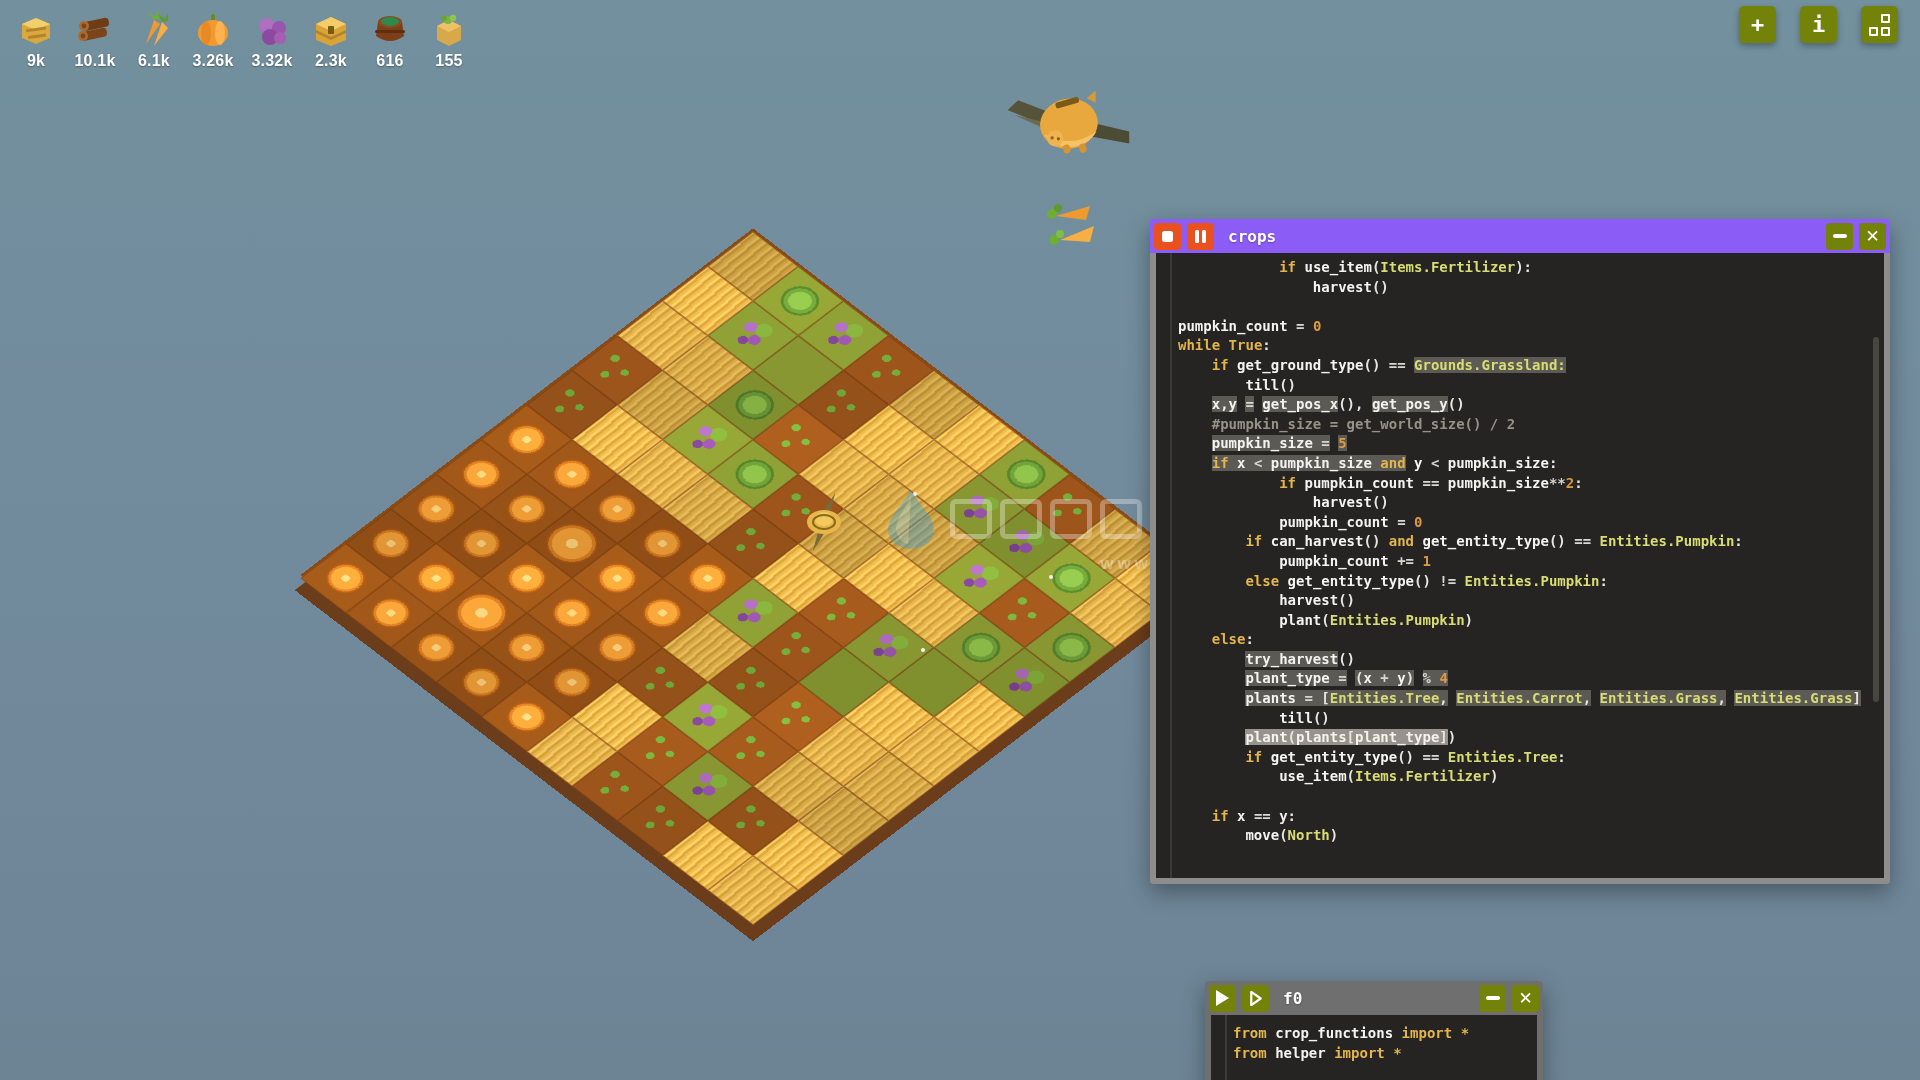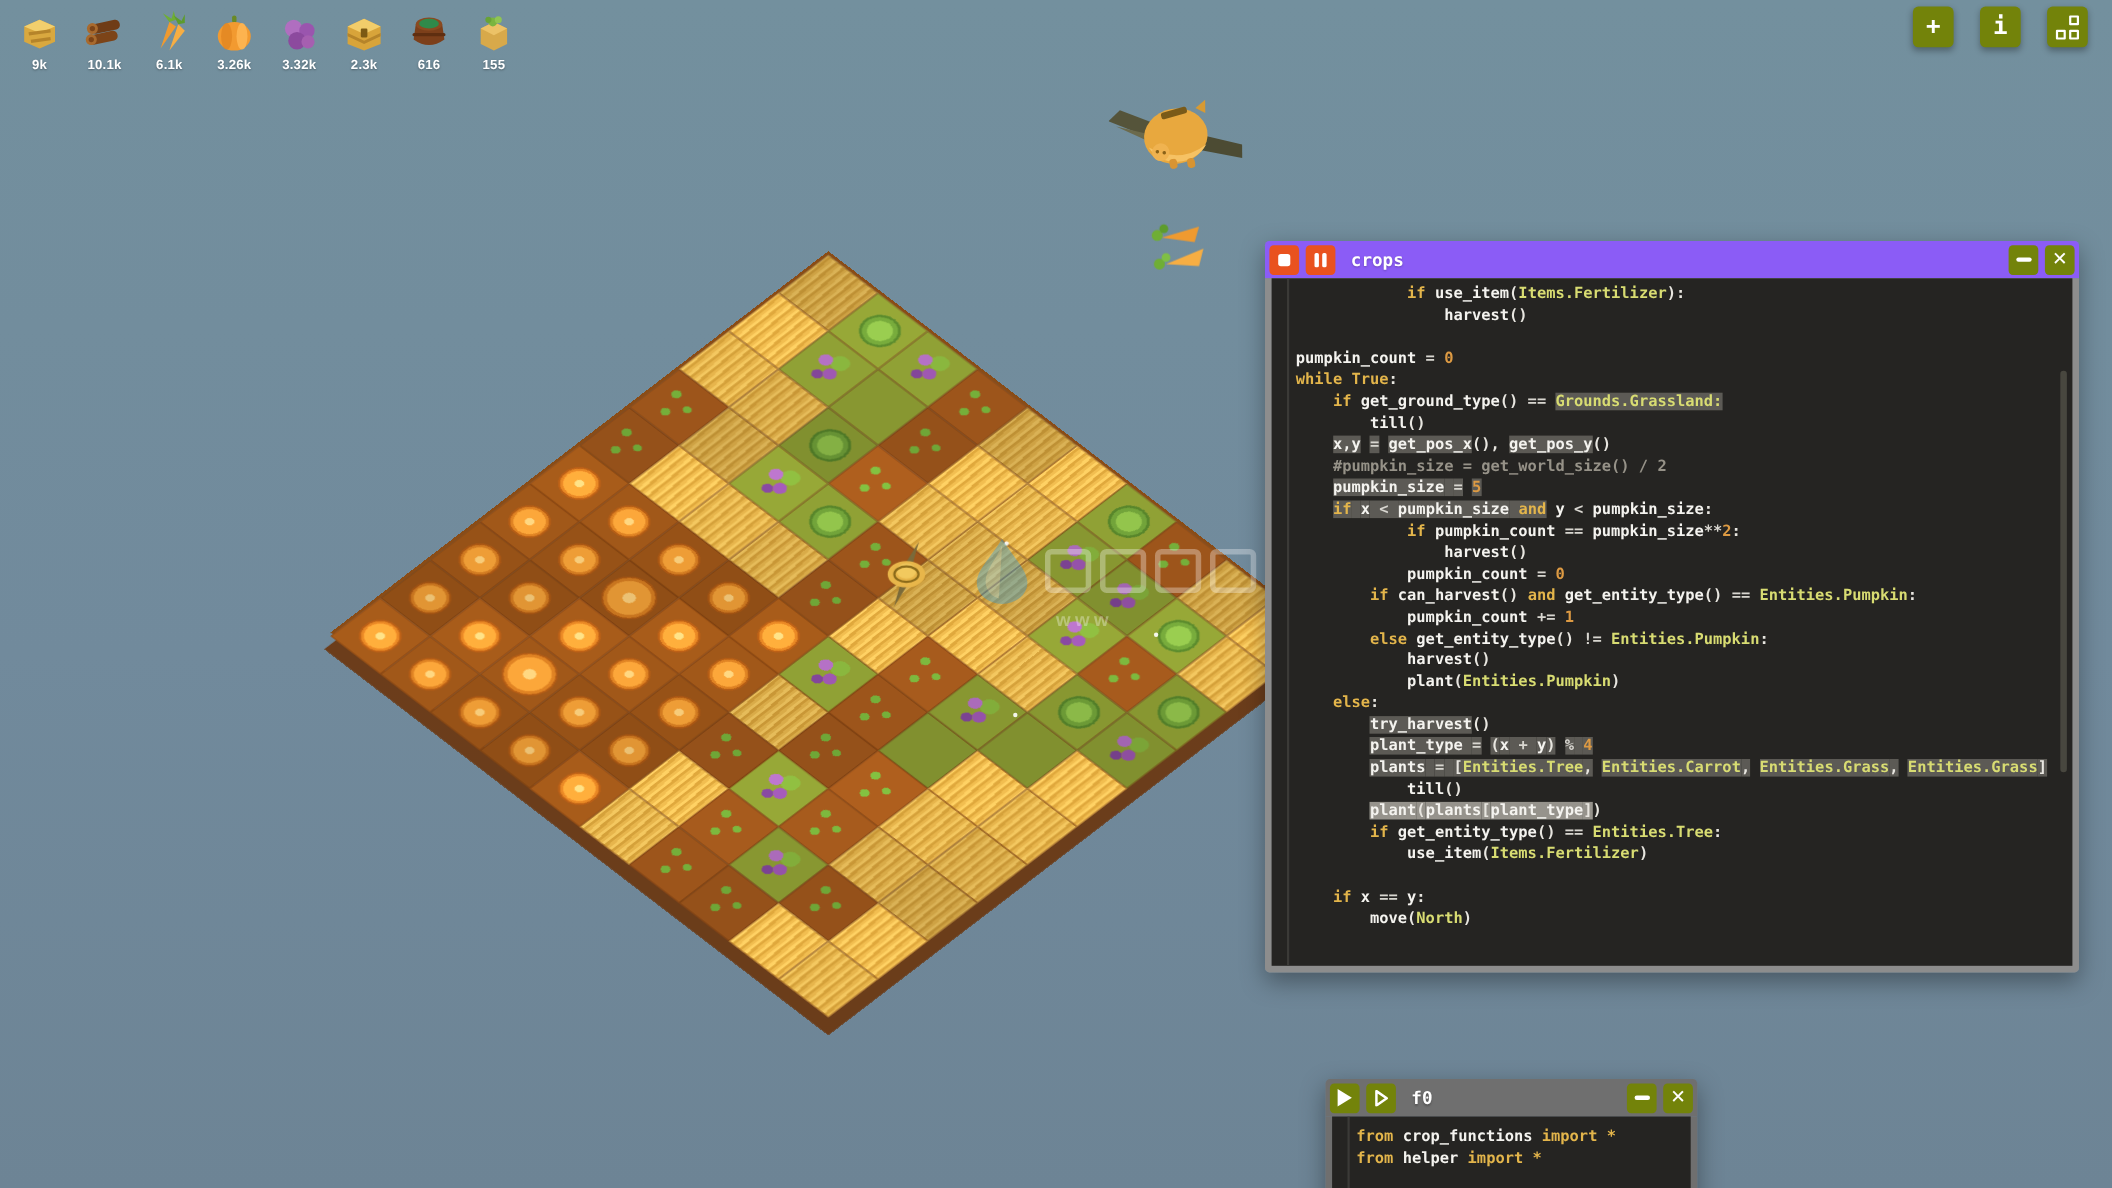--- a/index.html
+++ b/index.html
@@ -4,21 +4,21 @@
 <style>
   * { margin:0; padding:0; box-sizing:border-box; }
   html,body { width:1920px; height:1080px; overflow:hidden; }
   body { position:relative; font-family:"Liberation Sans", sans-serif;
          background:linear-gradient(180deg,#73909e 0%,#718a9c 55%,#6d8495 100%); }
 
   
   .res-bar { position:absolute; left:12px; top:8px; display:flex; gap:11px; }
   .res { width:48px; display:flex; flex-direction:column; align-items:center; }
   .res-ic { width:40px; height:42px; display:block; }
-  .res-count { margin-top:2px; color:#fff; font-weight:bold; font-size:12px;
+  .res-count { margin-top:2px; color:#fff; font-weight:bold; font-size:16px;
                text-shadow:0 1px 2px rgba(0,0,0,.35); letter-spacing:.2px; }
 
   
   .hud-buttons { position:absolute; right:22px; top:6px; display:flex; gap:24px; }
   .hud-btn { width:37px; height:37px; background:#73830a; border:none; border-radius:5px;
              color:#fff; font-weight:bold; font-size:22px; font-family:"DejaVu Sans Mono",monospace;
              box-shadow:0 3px 6px rgba(0,0,0,.3); display:flex; align-items:center; justify-content:center;
              cursor:pointer; }
   .win-icon { position:relative; width:22px; height:22px; display:block; }
   .win-icon i { position:absolute; width:9px; height:9px; border:2.5px solid #fff; border-radius:1px; }
@@ -55,21 +55,21 @@
       radial-gradient(circle at 50% 50%, #ffd27e 0 10%, #f5a238 10% 34%, #d97f22 34% 40%, #b05a14 40% 44%, rgba(0,0,0,0) 44%),
       #9c5518; }
   .t-pumpkin.big { background:
       radial-gradient(circle at 50% 50%, #ffd27e 0 14%, #f5a238 14% 46%, #d97f22 46% 54%, #b05a14 54% 58%, rgba(0,0,0,0) 58%),
       #9c5518; }
 
   .sprite { position:absolute; }
   .speck { position:absolute; width:4px; height:4px; border-radius:50%; background:rgba(255,255,255,.9); }
 
   
-  .watermark { position:absolute; left:882px; top:488px; width:270px; height:84px; opacity:.38; z-index:3; }
+  .watermark { position:absolute; left:882px; top:488px; width:270px; height:84px; opacity:.38; z-index:3;text-align:right; }
   .wm-row { display:flex; align-items:center; gap:10px; }
   .wm-blocks { display:flex; gap:8px; }
   .wm-blocks i { width:42px; height:40px; border:5px solid rgba(255,255,255,.85); border-radius:6px; display:block; }
   .wm-url { margin:4px 0 0 78px; color:rgba(255,255,255,.85); font-weight:bold;
             font-size:17px; letter-spacing:4px; }
 
   
   .gwin { position:absolute; border-radius:4px; box-shadow:0 8px 22px rgba(0,0,0,.35); z-index:5; }
   .titlebar { height:34px; display:flex; align-items:center; gap:6px; padding:0 4px;
               border-radius:4px 4px 0 0; }

